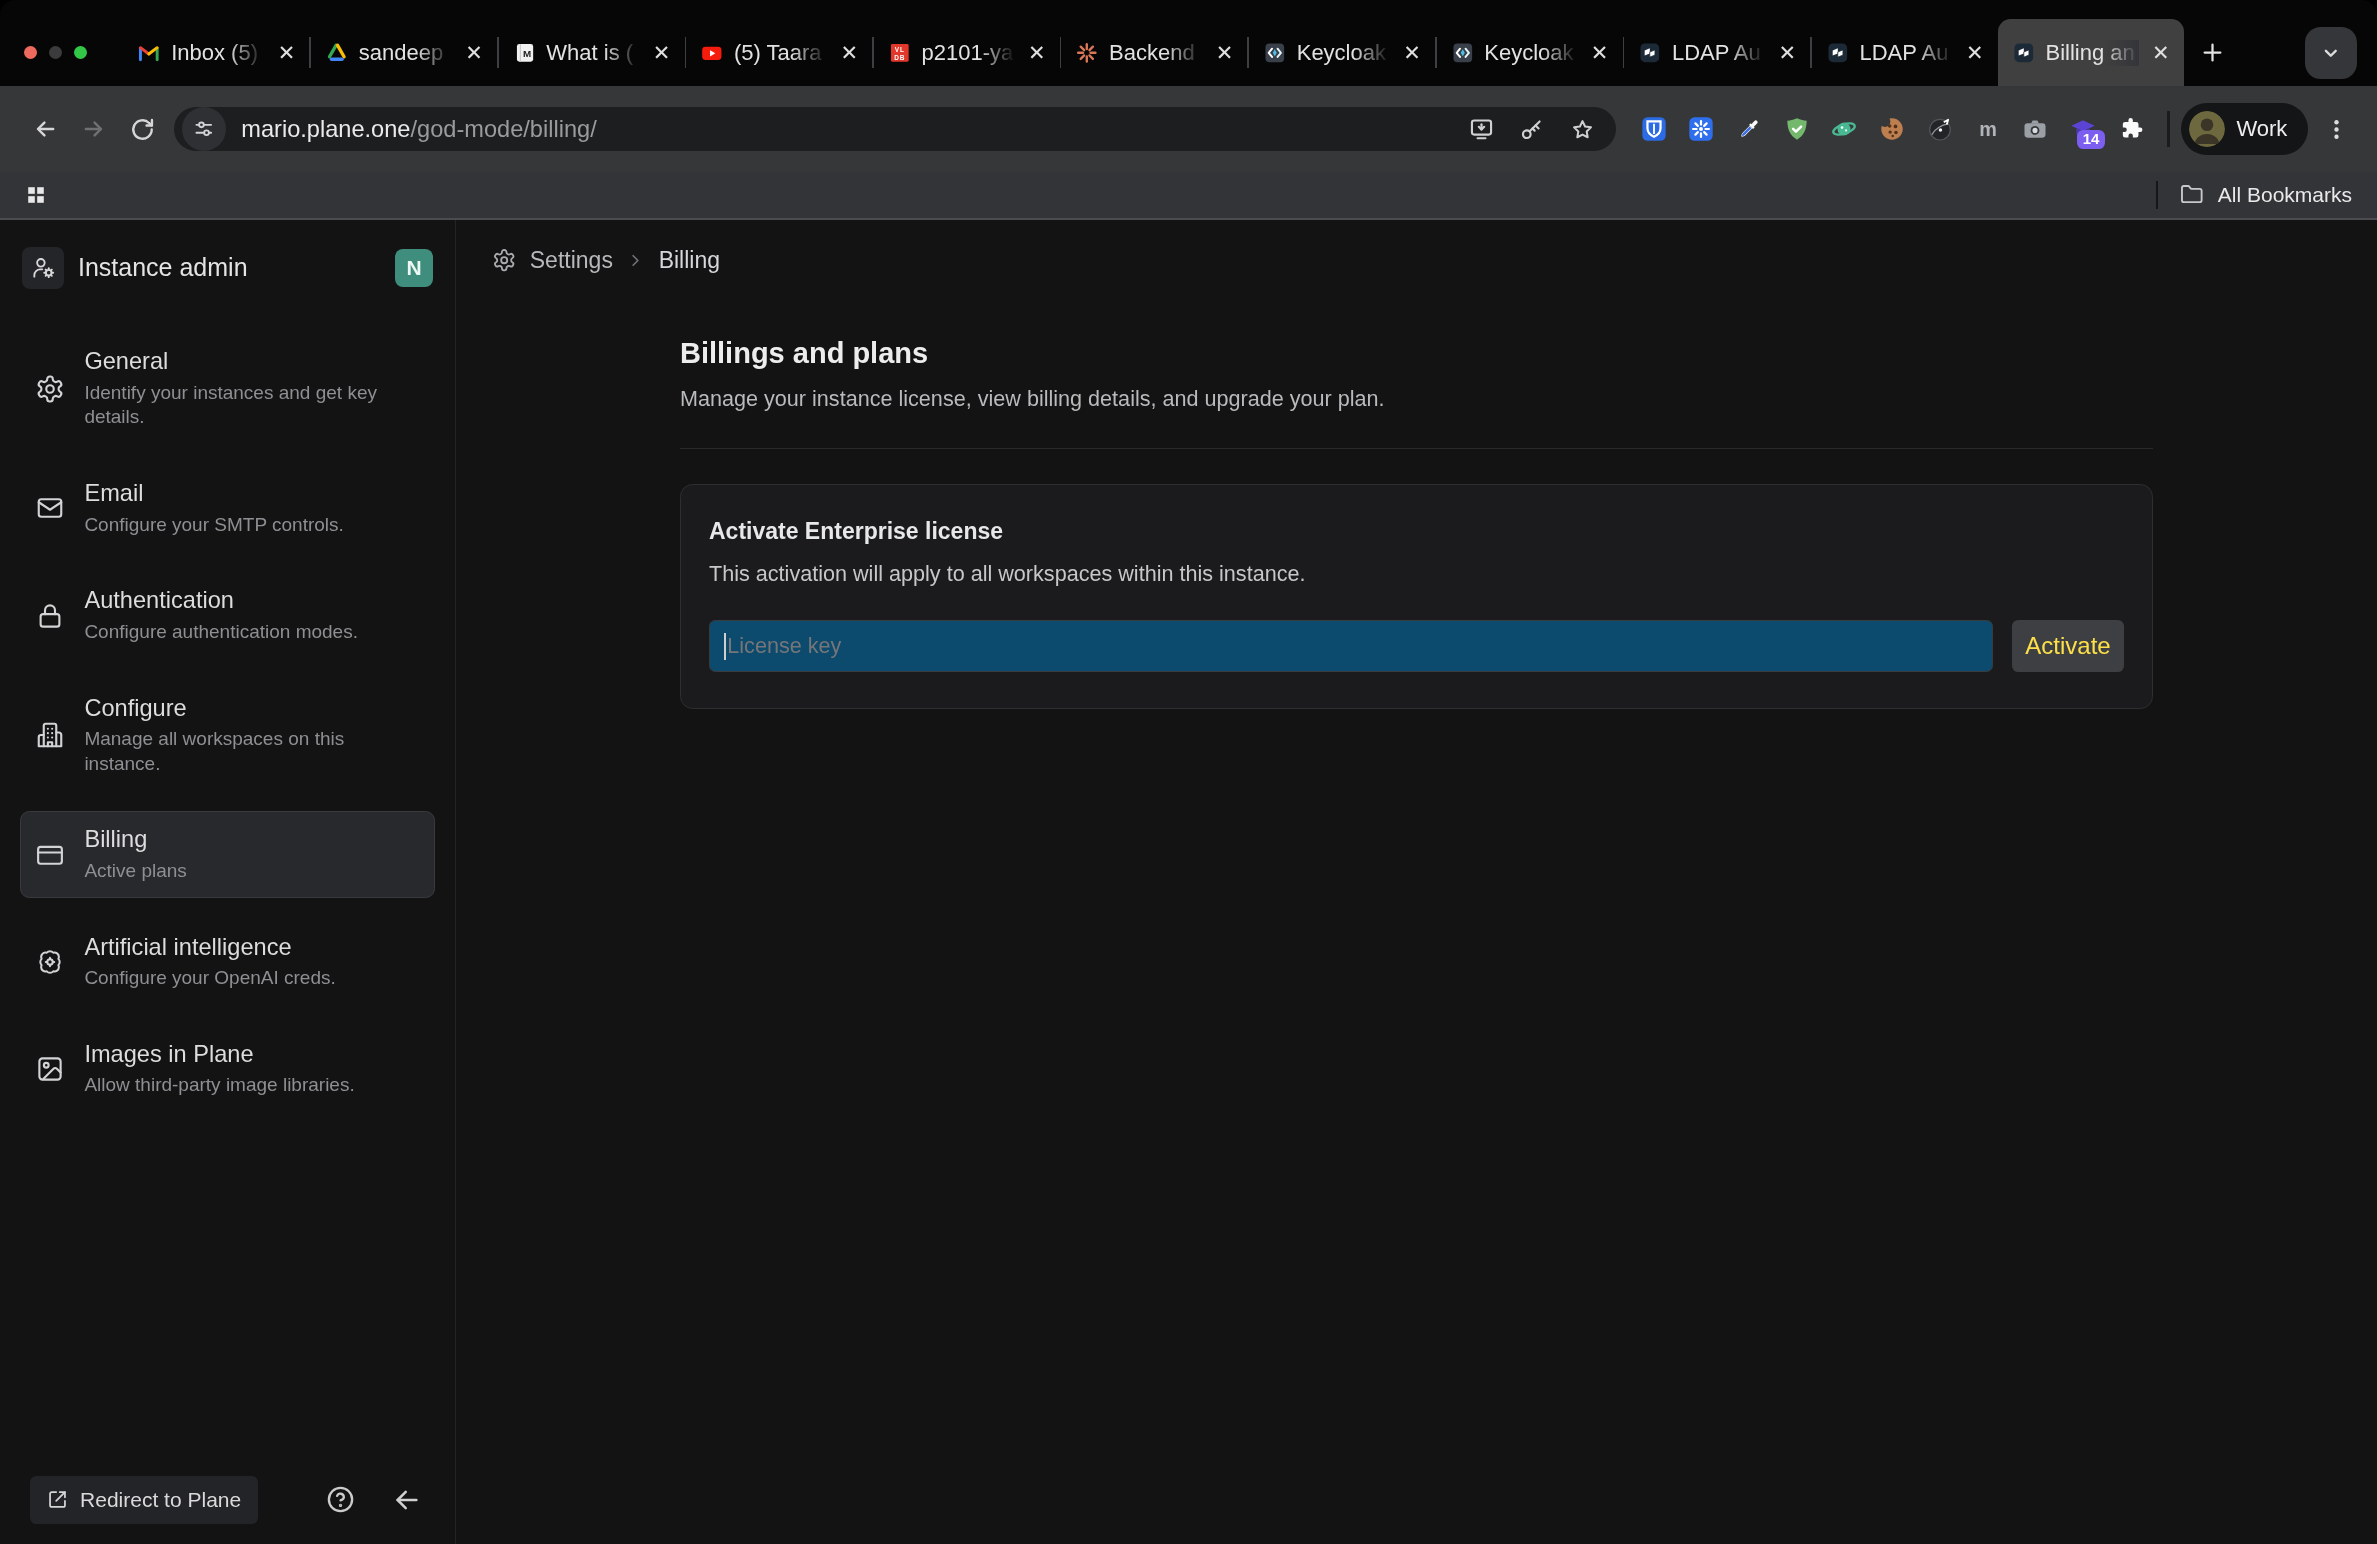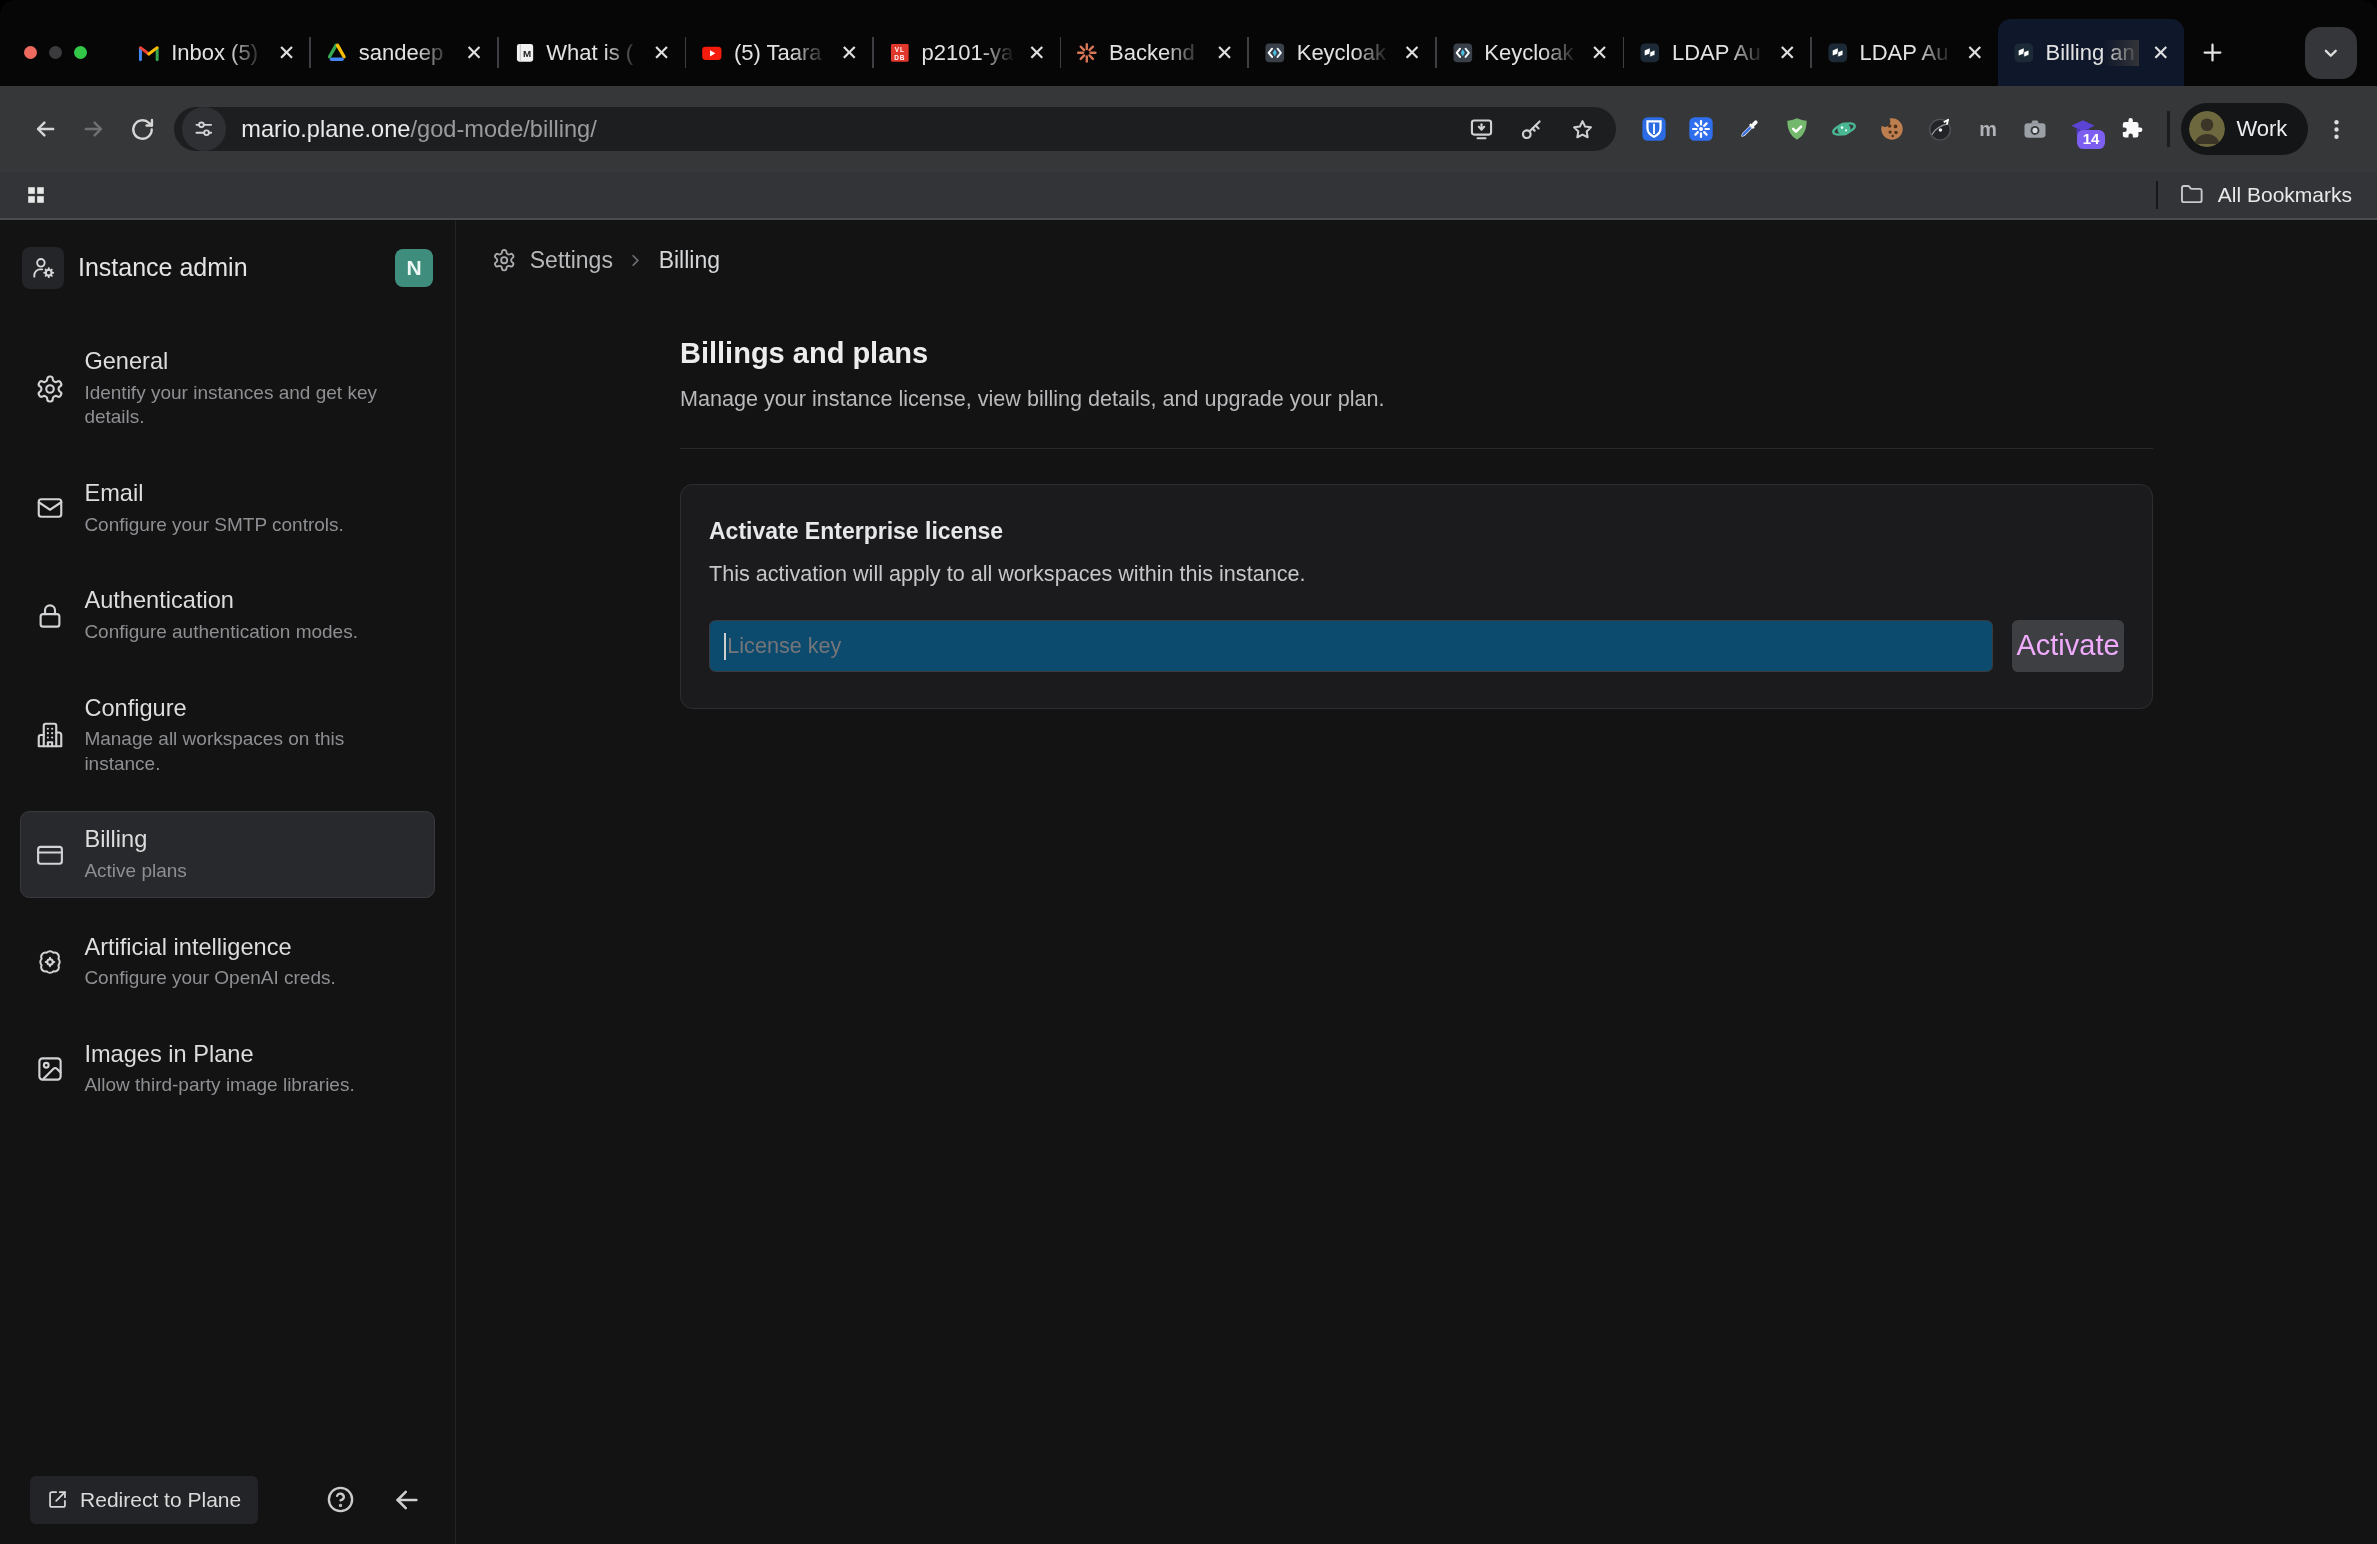--- a/index.html
+++ b/index.html
@@ -8,21 +8,21 @@
   .window { width:2377px; height:1544px; display:flex; flex-direction:column;
     background:#060606; border-radius:15.7px 15.7px 0 0; overflow:hidden; }
 
   
   .tabstrip { height:86px; background:#060606; display:flex; align-items:flex-end; }
   .traffic { height:67px; display:flex; align-items:center; gap:11.8px; padding:0 36px 0 23.6px; }
   .light { width:13.4px; height:13.4px; border-radius:50%; }
   .tabs { display:flex; align-items:flex-end; }
   .tab { width:186px; height:67px; display:flex; align-items:center; gap:10.2px;
     padding:0 11px 0 14px; color:#e2e2e2; font-size:22px; cursor:default; }
-  .tab.active { background:#0f172a; border-radius:12.6px 12.6px 0 0; }
+  .tab.active { background:#404040; border-radius:12.6px 12.6px 0 0; }
   .favicon { width:23.6px; height:23.6px; flex:none; display:flex; }
   .favicon svg { width:23.6px; height:23.6px; }
   .tab-title { flex:1; min-width:0; overflow:hidden; white-space:nowrap; position:relative; }
   .tab-title::after { content:''; position:absolute; right:0; top:0; bottom:0; width:36px;
     background:linear-gradient(90deg, rgba(6,6,6,0), #060606); }
   .tab.active .tab-title::after { background:linear-gradient(90deg, rgba(52,53,57,0), #343539); }
   .tab-close { flex:none; font-size:21px; color:#e0e0e0; padding:1.6px 3.1px; }
   .tab-sep { width:1.6px; height:31px; background:#3e3f42; align-self:center; flex:none; }
   .newtab { width:57px; height:67px; display:flex; align-items:center; justify-content:center; }
   .newtab svg { width:27px; height:27px; }
@@ -96,21 +96,21 @@
   .card p { color:#c6c7c9; font-size:21.6px; }
   .card .l1 { margin-top:27px; } .card .l2 { margin-top:15.7px; }
   .license-row { margin-top:33px; display:flex; align-items:center; gap:19px; }
   .input-wrap { flex:1; position:relative; height:52px; }
   .input-wrap input { width:100%; height:100%; background:#0c4a6e; border:1.6px solid #3a3b3e;
     border-radius:6.3px; padding:0 17.3px; color:#e5e5e5; font-size:21.6px; outline:none;
     font-family:"Liberation Sans", sans-serif; }
   .input-wrap input::placeholder { color:#757679; }
   .caret { position:absolute; left:15px; top:12.6px; width:2.4px; height:27px; background:#cfcfcf; }
   .activate-btn { flex:none; width:112px; height:52px; background:#3e3f43; border:none;
-    border-radius:6.3px; color:#f0abfc; font-size:29px; font-weight:500;
+    border-radius:6.3px; color:#fde047; font-size:24px; font-weight:500;
     font-family:"Liberation Sans", sans-serif; }
 
   svg { display:block; }
 </style>
 </head>
 <body>
 
 <div class="window">
 
   <div class="tabstrip">

